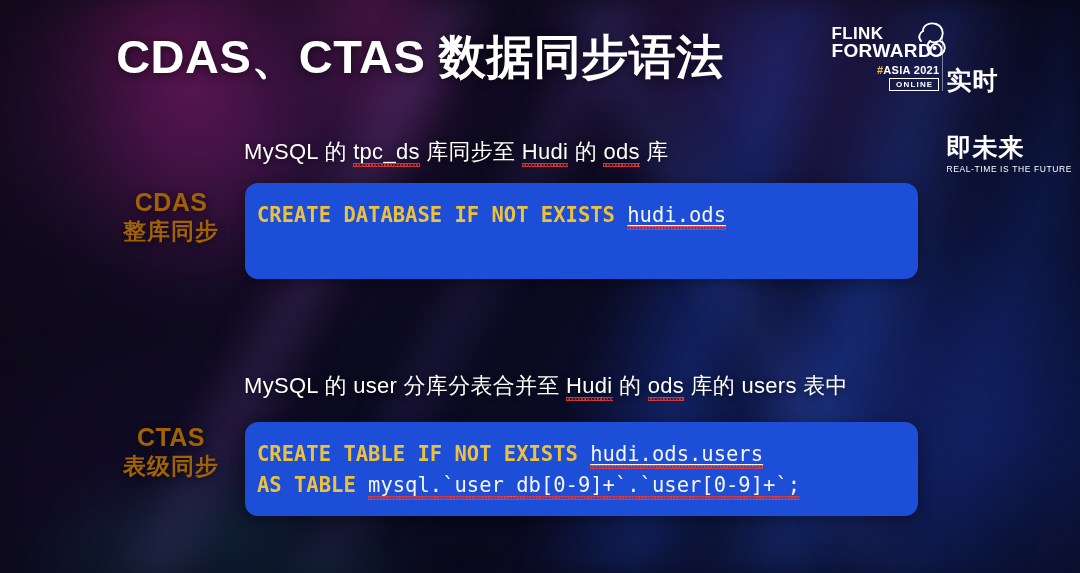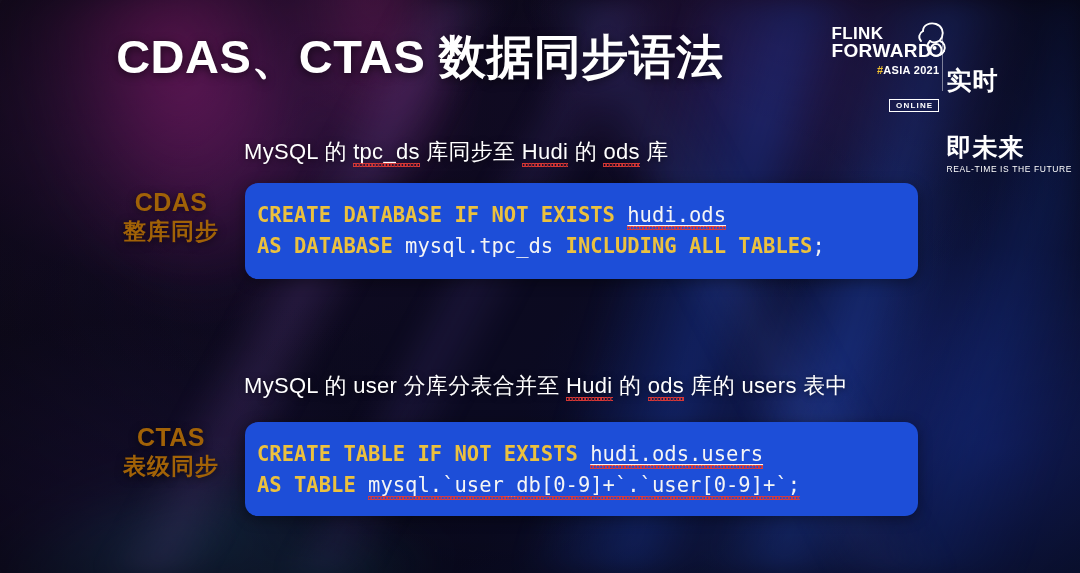--- a/index.html
+++ b/index.html
@@ -97,21 +97,20 @@
   }
   .ff-asia .hash { color:#f2c230; }
   .ff-online {
     margin-top:2px;
     display:flex; justify-content:flex-end;
   }
   .ff-online span {
     border:1px solid #fff; color:#fff;
     font-size:8px; font-weight:bold; letter-spacing:1.2px;
     padding:1px 5px 1px 6px;
-    margin-top:21px;
   }
   .squirrel { position:absolute; left:78px; top:-6px; }
   .ff-divider {
     width:1px; height:62px; background:rgba(255,255,255,.45);
     margin-top:3px;
   }
   .ff-right { padding-top:1px; }
   .ff-cn {
     color:#fff; font-weight:bold; font-size:25px; line-height:1.08;
     letter-spacing:1px;
@@ -225,21 +224,20 @@
 
     <div class="side-label label-1">
       <div class="en">CDAS</div>
       <div class="cn">整库同步</div>
     </div>
 
     <div class="caption" style="top:0;"><span>MySQL 的  </span><span class="sq">tpc_ds</span><span> 库同步至 </span><span class="sq">Hudi</span><span> 的 </span><span class="sq">ods</span><span> 库</span></div>
 
     <div class="code-block cb-1">
       <div class="code-line"><span class="kw">CREATE DATABASE IF NOT EXISTS </span><span class="idw ul sq">hudi.ods</span></div>
-      <div class="code-line"><span class="kw">AS DATABASE </span><span class="idw">mysql.tpc_ds </span><span class="kw">INCLUDING ALL TABLES</span><span class="punct">;</span></div>
     </div>
   </div>
 
   <div class="section section-2">
 
     <div class="side-label label-2">
       <div class="en">CTAS</div>
       <div class="cn">表级同步</div>
     </div>
 

